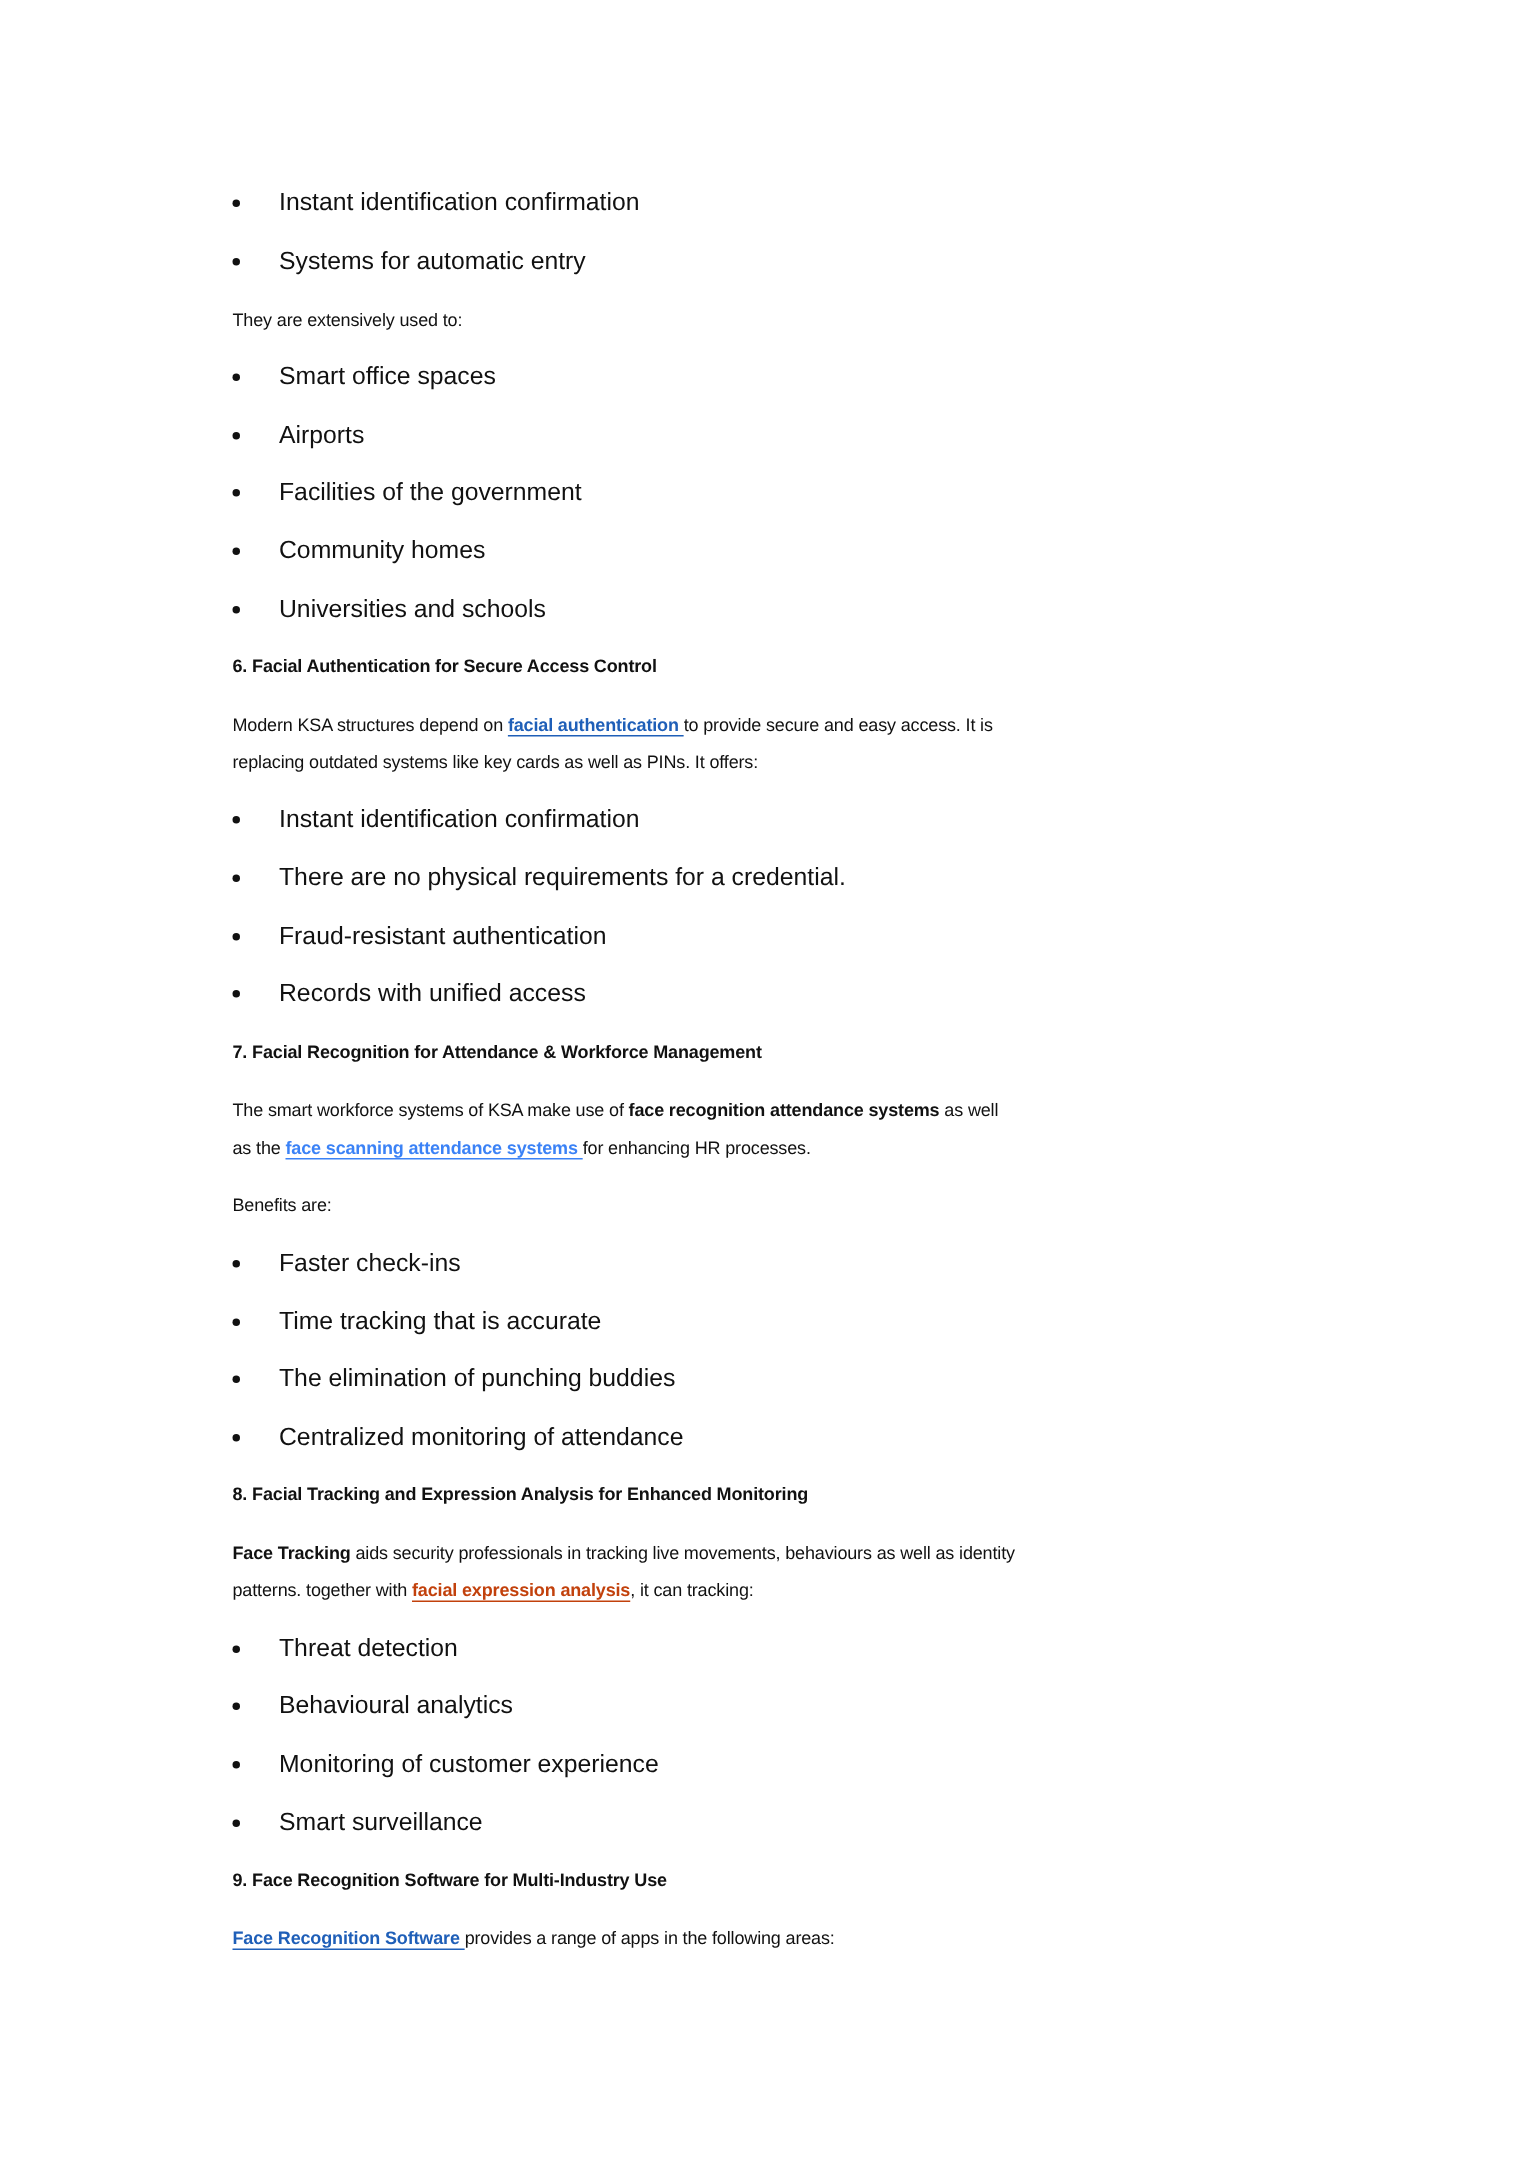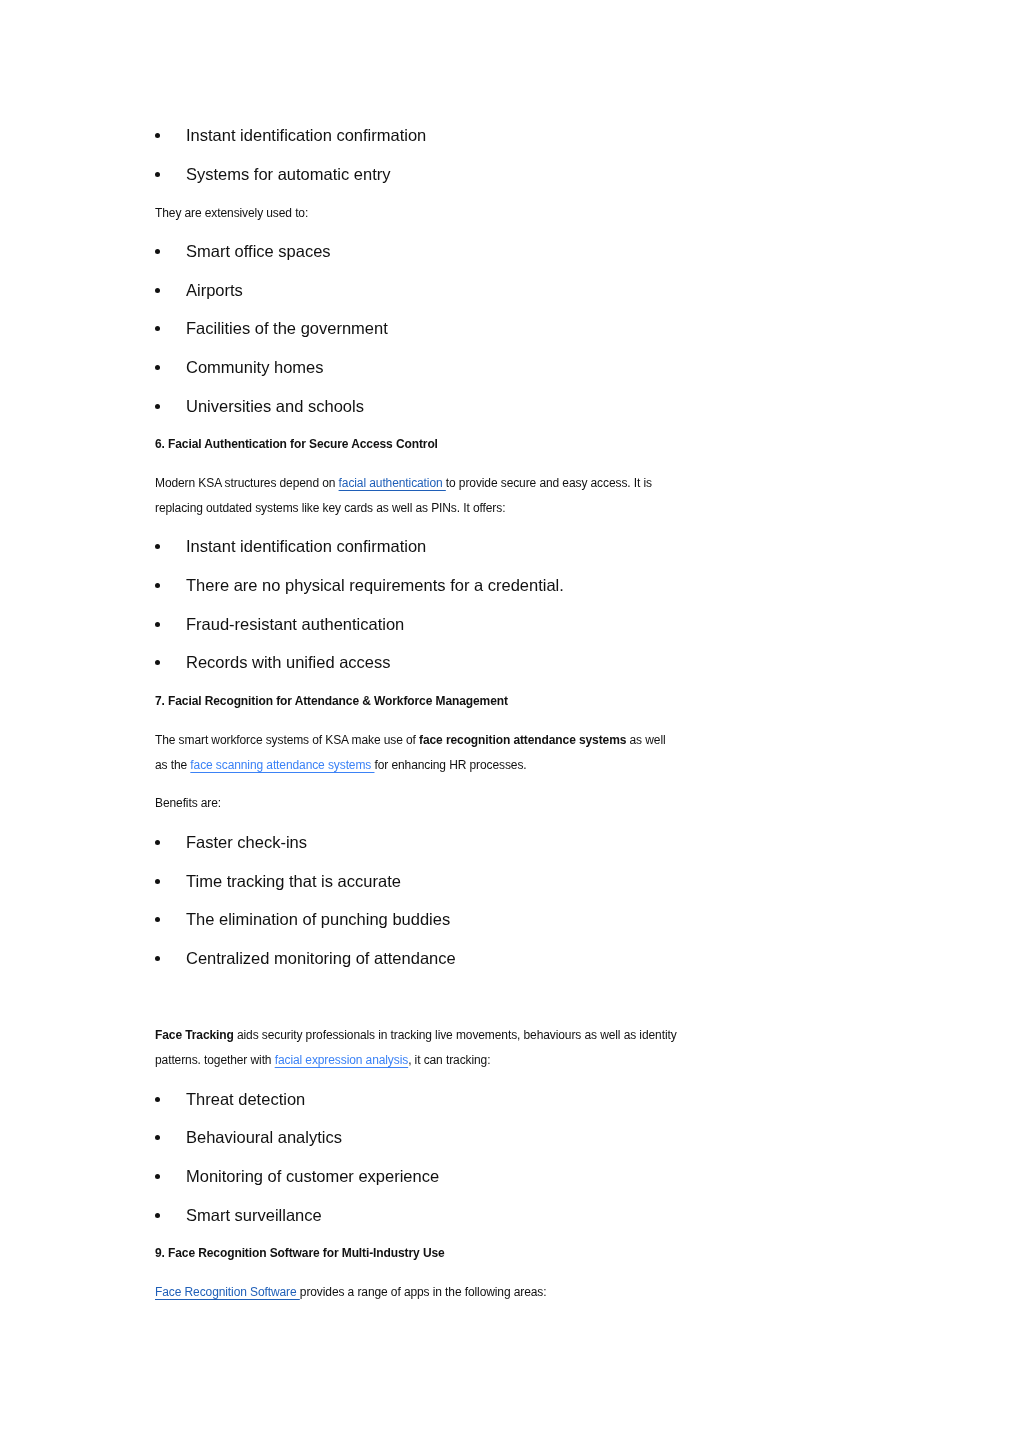--- a/index.html
+++ b/index.html
@@ -7,21 +7,21 @@
     width: 1023px; height: 1447px; position: relative; overflow: hidden;
     font-family: "Liberation Sans", sans-serif;
     color: #111111;
   }
   .page { position: absolute; left: 0; top: 0; width: 1023px; height: 1270px; }
   .blk { position: absolute; left: 124px; font-size: 12px; line-height: 25px; white-space: nowrap; letter-spacing: -0.1px; margin-left: 31px; }
   .bullet { position: absolute; left: 0; font-size: 16.5px; line-height: 25px; white-space: nowrap; }
   .bullet .dot { position: absolute; left: 155px; top: 10px; width: 5px; height: 5px; border-radius: 50%; background: #111; }
   .bullet .txt { position: absolute; left: 186px; top: 0; }
   .heading { font-weight: bold; }
-  .link { color: #1f5fb8; font-weight: normal; text-decoration: underline; text-underline-offset: 3px; }
+  .link { color: #1f5fb8; font-weight: bold; text-decoration: underline; text-underline-offset: 3px; }
   b { font-weight: bold; }
 </style>
 </head>
 <body>
 
 <div class="page">
 
   <div class="bullet" style="top:123px">
       <span class="dot"></span>
       <span class="txt">Instant identification confirmation</span>
@@ -90,22 +90,23 @@
     </div>
   <div class="bullet" style="top:907px">
       <span class="dot"></span>
       <span class="txt">The elimination of punching buddies</span>
     </div>
   <div class="bullet" style="top:946px">
       <span class="dot"></span>
       <span class="txt">Centralized monitoring of attendance</span>
     </div>
 
+  <div class="blk heading" style="top:984px">8. Facial Tracking and Expression Analysis for Enhanced Monitoring</div>
   <div class="blk" style="top:1023px"><b>Face Tracking</b><span> aids security professionals in tracking live movements, behaviours as well as identity</span></div>
-  <div class="blk" style="top:1048px"><span>patterns. together with </span><a class="link" style="color: #3b82f6;">facial expression analysis</a><span>, it can tracking:</span></div>
+  <div class="blk" style="top:1048px"><span>patterns. together with </span><a class="link" style="color: #c2410c;">facial expression analysis</a><span>, it can tracking:</span></div>
 
   <div class="bullet" style="top:1087px">
       <span class="dot"></span>
       <span class="txt">Threat detection</span>
     </div>
   <div class="bullet" style="top:1125px">
       <span class="dot"></span>
       <span class="txt">Behavioural analytics</span>
     </div>
   <div class="bullet" style="top:1164px">

